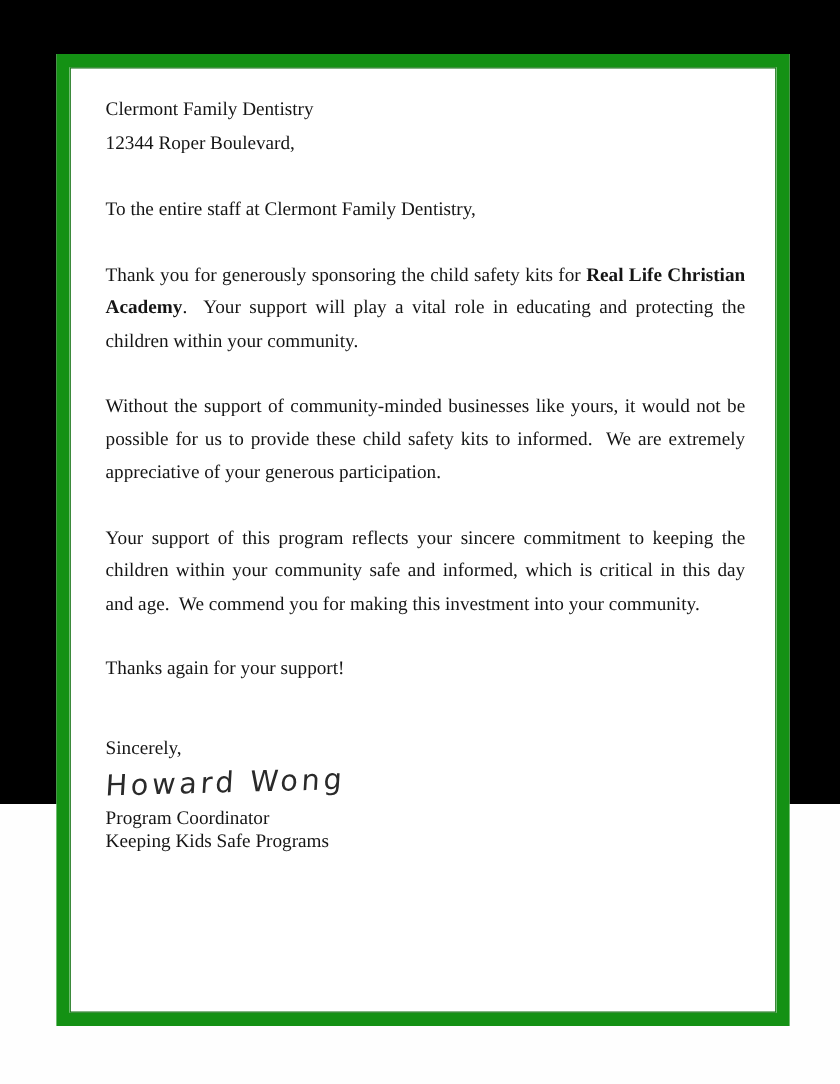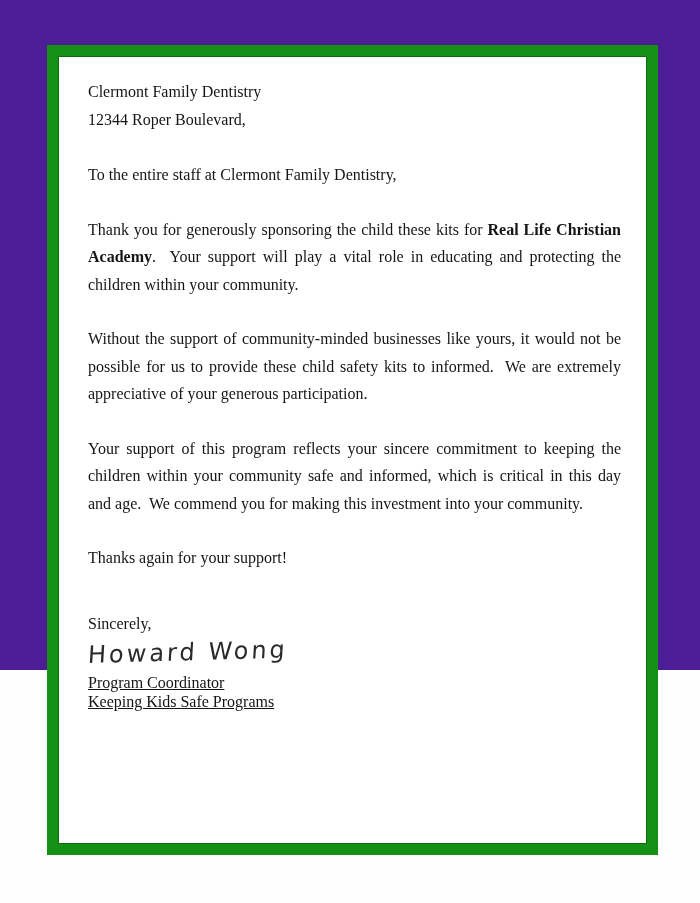--- a/index.html
+++ b/index.html
@@ -7,21 +7,21 @@
     padding: 0;
     background: #fefefe;
     width: 700px;
     height: 903px;
     overflow: hidden;
   }
   .page {
     position: relative;
     width: 700px;
     height: 670px;
-    background: #4c1d95;
+    background: #000000;
     font-family: "Liberation Serif", "DejaVu Serif", serif;
     color: #151515;
   }
   .letter-frame {
     position: absolute;
     left: 47px;
     top: 45px;
     width: 611px;
     height: 810px;
     box-sizing: border-box;
@@ -50,38 +50,37 @@
     font-family: "DejaVu Sans", "Liberation Sans", sans-serif;
     font-size: 24px;
     letter-spacing: 3px;
     color: #2a2a2a;
     transform: rotate(-1.6deg) skewX(-5deg);
     transform-origin: left center;
     line-height: 34px;
   }
   .signer-block .line {
     line-height: 18.5px;
-    text-decoration: underline;
   }
   strong { font-weight: bold; }
 </style>
 </head>
 <body>
 
 <div class="page">
   <div class="letter-frame">
 
     <div class="address-block">
       <div class="line">Clermont Family Dentistry</div>
       <div class="line">12344 Roper Boulevard,</div>
     </div>
 
     <p class="salutation">To the entire staff at Clermont Family Dentistry,</p>
 
-    <p class="body-para"><span>Thank you for generously sponsoring the child these kits for </span><strong>Real Life Christian Academy</strong><span>.  Your support will play a vital role in educating and protecting the children within your community.</span></p>
+    <p class="body-para"><span>Thank you for generously sponsoring the child safety kits for </span><strong>Real Life Christian Academy</strong><span>.  Your support will play a vital role in educating and protecting the children within your community.</span></p>
 
     <p class="body-para">Without the support of community-minded businesses like yours, it would not be possible for us to provide these child safety kits to informed.  We are extremely appreciative of your generous participation.</p>
 
     <p class="body-para">Your support of this program reflects your sincere commitment to keeping the children within your community safe and informed, which is critical in this day and age.  We commend you for making this investment into your community.</p>
 
     <p class="thanks">Thanks again for your support!</p>
 
     <p class="closing">Sincerely,</p>
 
     <div class="signature">Howard Wong</div>

